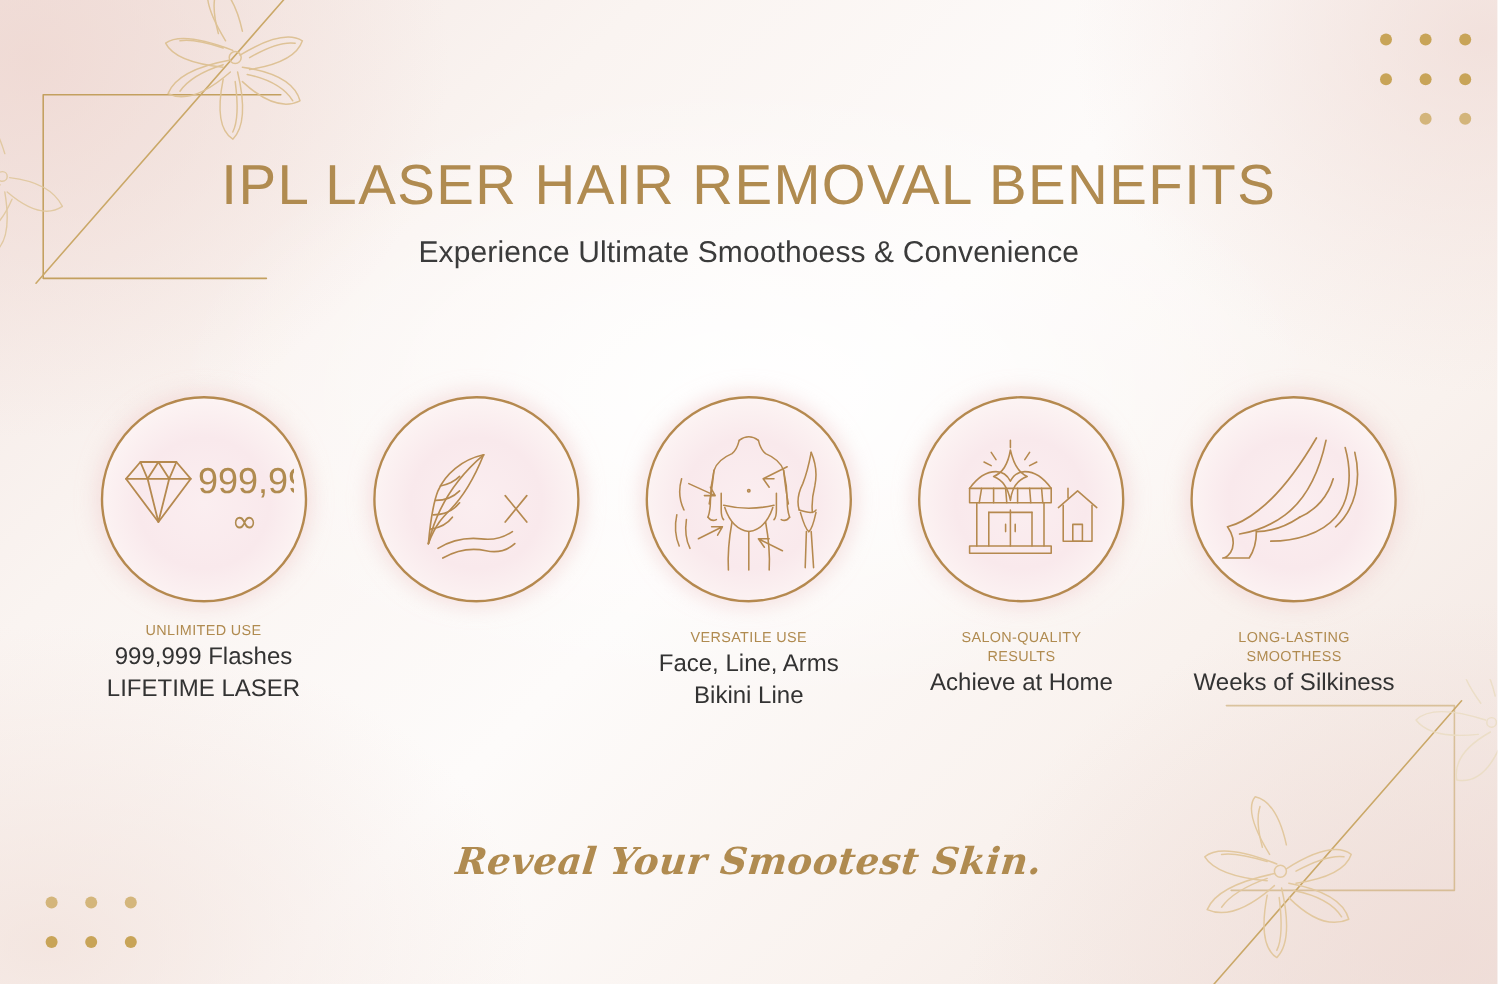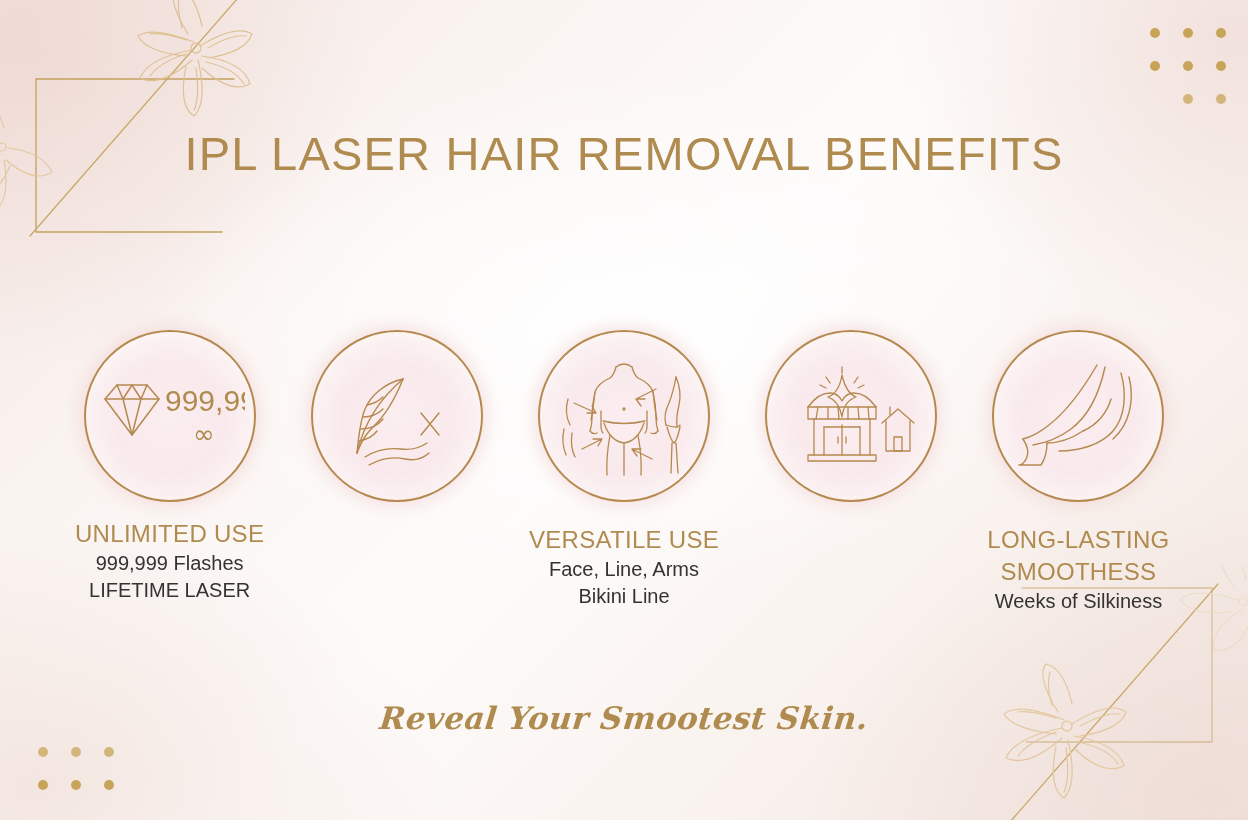--- a/index.html
+++ b/index.html
@@ -106,21 +106,21 @@
     justify-content: center;
   }
   .circle svg { display: block; }
 
   .caption {
     margin-top: 22px;
     text-align: center;
     line-height: 1.33;
   }
   .cap-title {
-    font-size: 24px;
+    font-size: 12px;
     color: #b08b50;
     letter-spacing: 0.3px;
   }
   .cap-sub {
     font-size: 20px;
     color: #333333;
   }
   .cap-sub div { white-space: nowrap; }
 
   
@@ -222,20 +222,21 @@
     <span class="soft"></span>
     <span class="soft"></span>
     <span class="soft"></span>
     <span></span>
     <span></span>
     <span></span>
   </div>
 
   <div class="head">
     <h1 class="title">IPL LASER HAIR REMOVAL BENEFITS</h1>
+    <p class="subtitle">Experience Ultimate Smoothoess &amp; Convenience</p>
   </div>
 
   <div class="benefits">
 
     <div class="benefit raise">
       <div class="circle">
         <svg width="150" height="110" viewBox="0 0 150 110">
           <g stroke="#b5894f" stroke-width="1.5" fill="none" stroke-linejoin="round" stroke-linecap="round">
             <path d="M10 38 L22 24 L52 24 L64 38 L37 74 Z"></path>
             <path d="M10 38 L64 38"></path>
@@ -349,20 +350,29 @@
             <path d="M38 66 L74 66"></path>
             <path d="M52 76 L52 82 M60 76 L60 82"></path>
 
             <path d="M96 62 L112 48 L128 62"></path>
             <path d="M100 60 L100 90 L124 90 L124 60"></path>
             <path d="M104 46 L104 54"></path>
             <path d="M108 76 L108 90 L116 90 L116 76 Z"></path>
           </g>
         </svg>
       </div>
+      <div class="caption">
+        <div class="cap-title">
+          <div>SALON-QUALITY</div>
+          <div>RESULTS</div>
+        </div>
+        <div class="cap-sub">
+          <div>Achieve at Home</div>
+        </div>
+      </div>
     </div>
 
     <div class="benefit">
       <div class="circle">
         <svg width="130" height="115" viewBox="0 0 130 115">
           <g stroke="#b5894f" stroke-width="1.4" fill="none" stroke-linecap="round" stroke-linejoin="round">
             <path d="M84 6 C70 30 54 52 36 66 C26 74 18 78 10 80"></path>
             <path d="M92 8 C86 36 74 58 58 70 C46 79 32 84 20 86"></path>
             <path d="M10 80 C14 86 16 92 14 98 C12 104 8 106 6 106 L28 106 C32 100 34 92 34 84"></path>
             <path d="M34 84 C46 84 58 80 70 72"></path>

